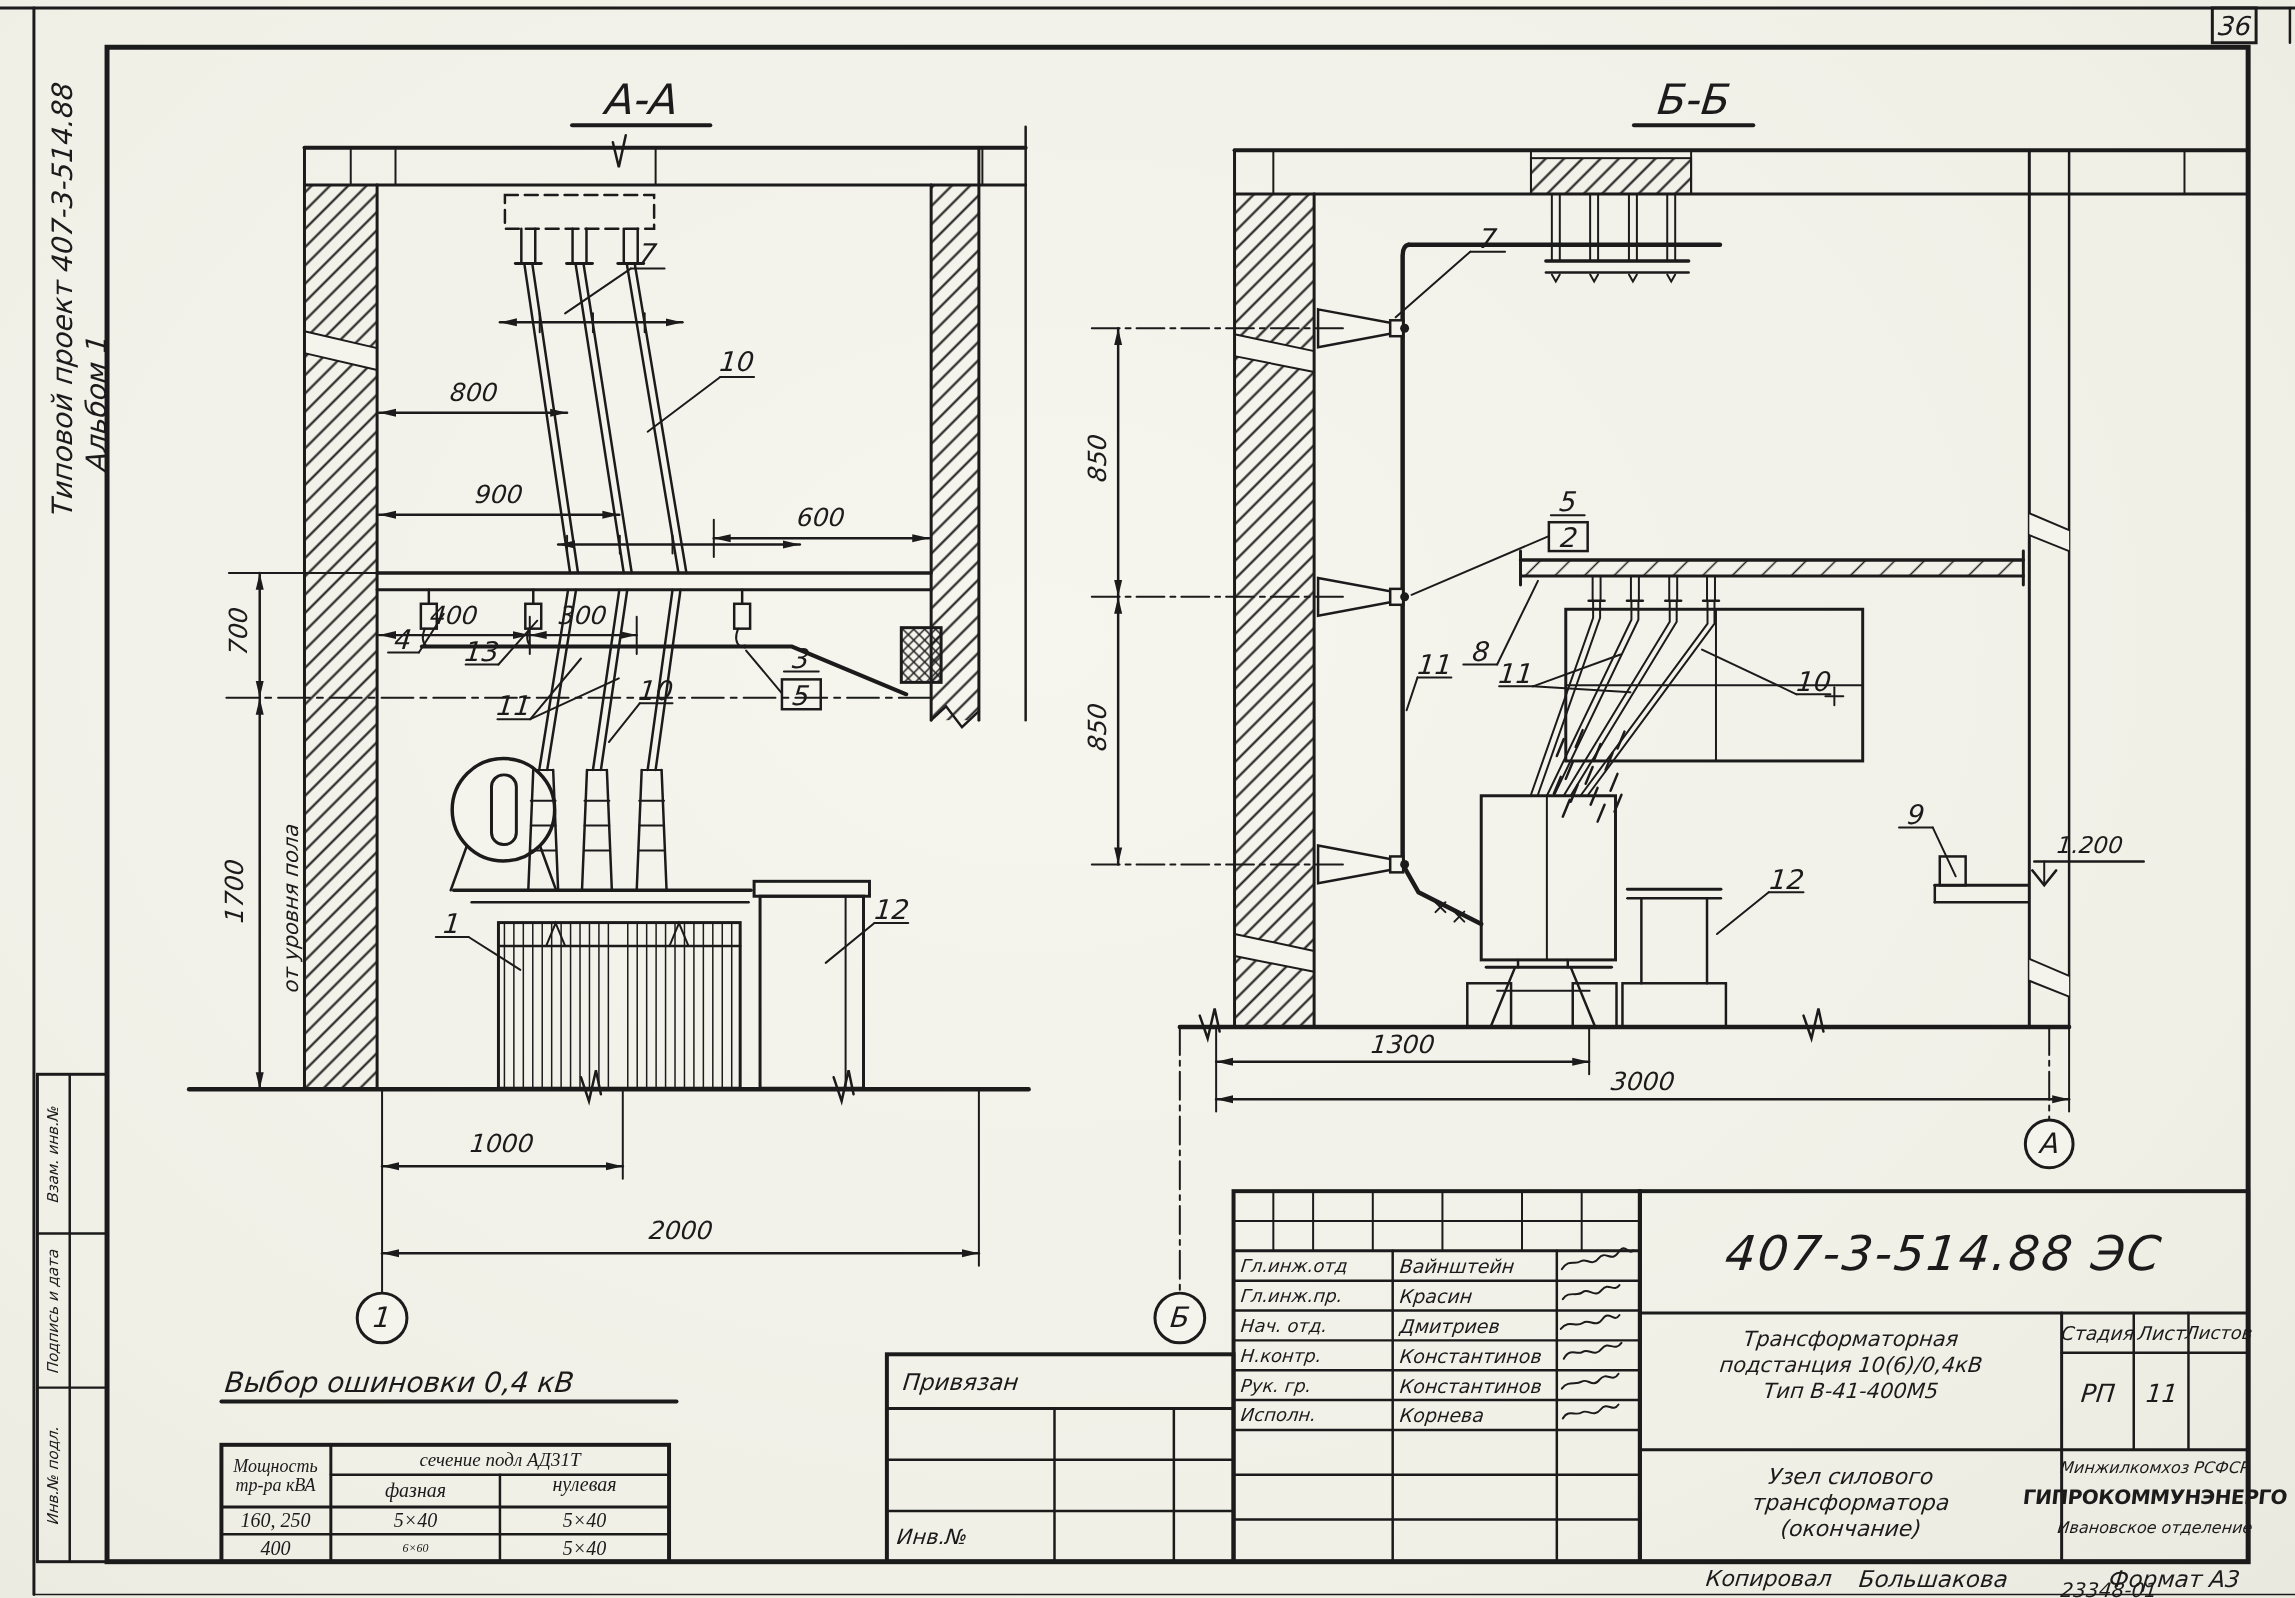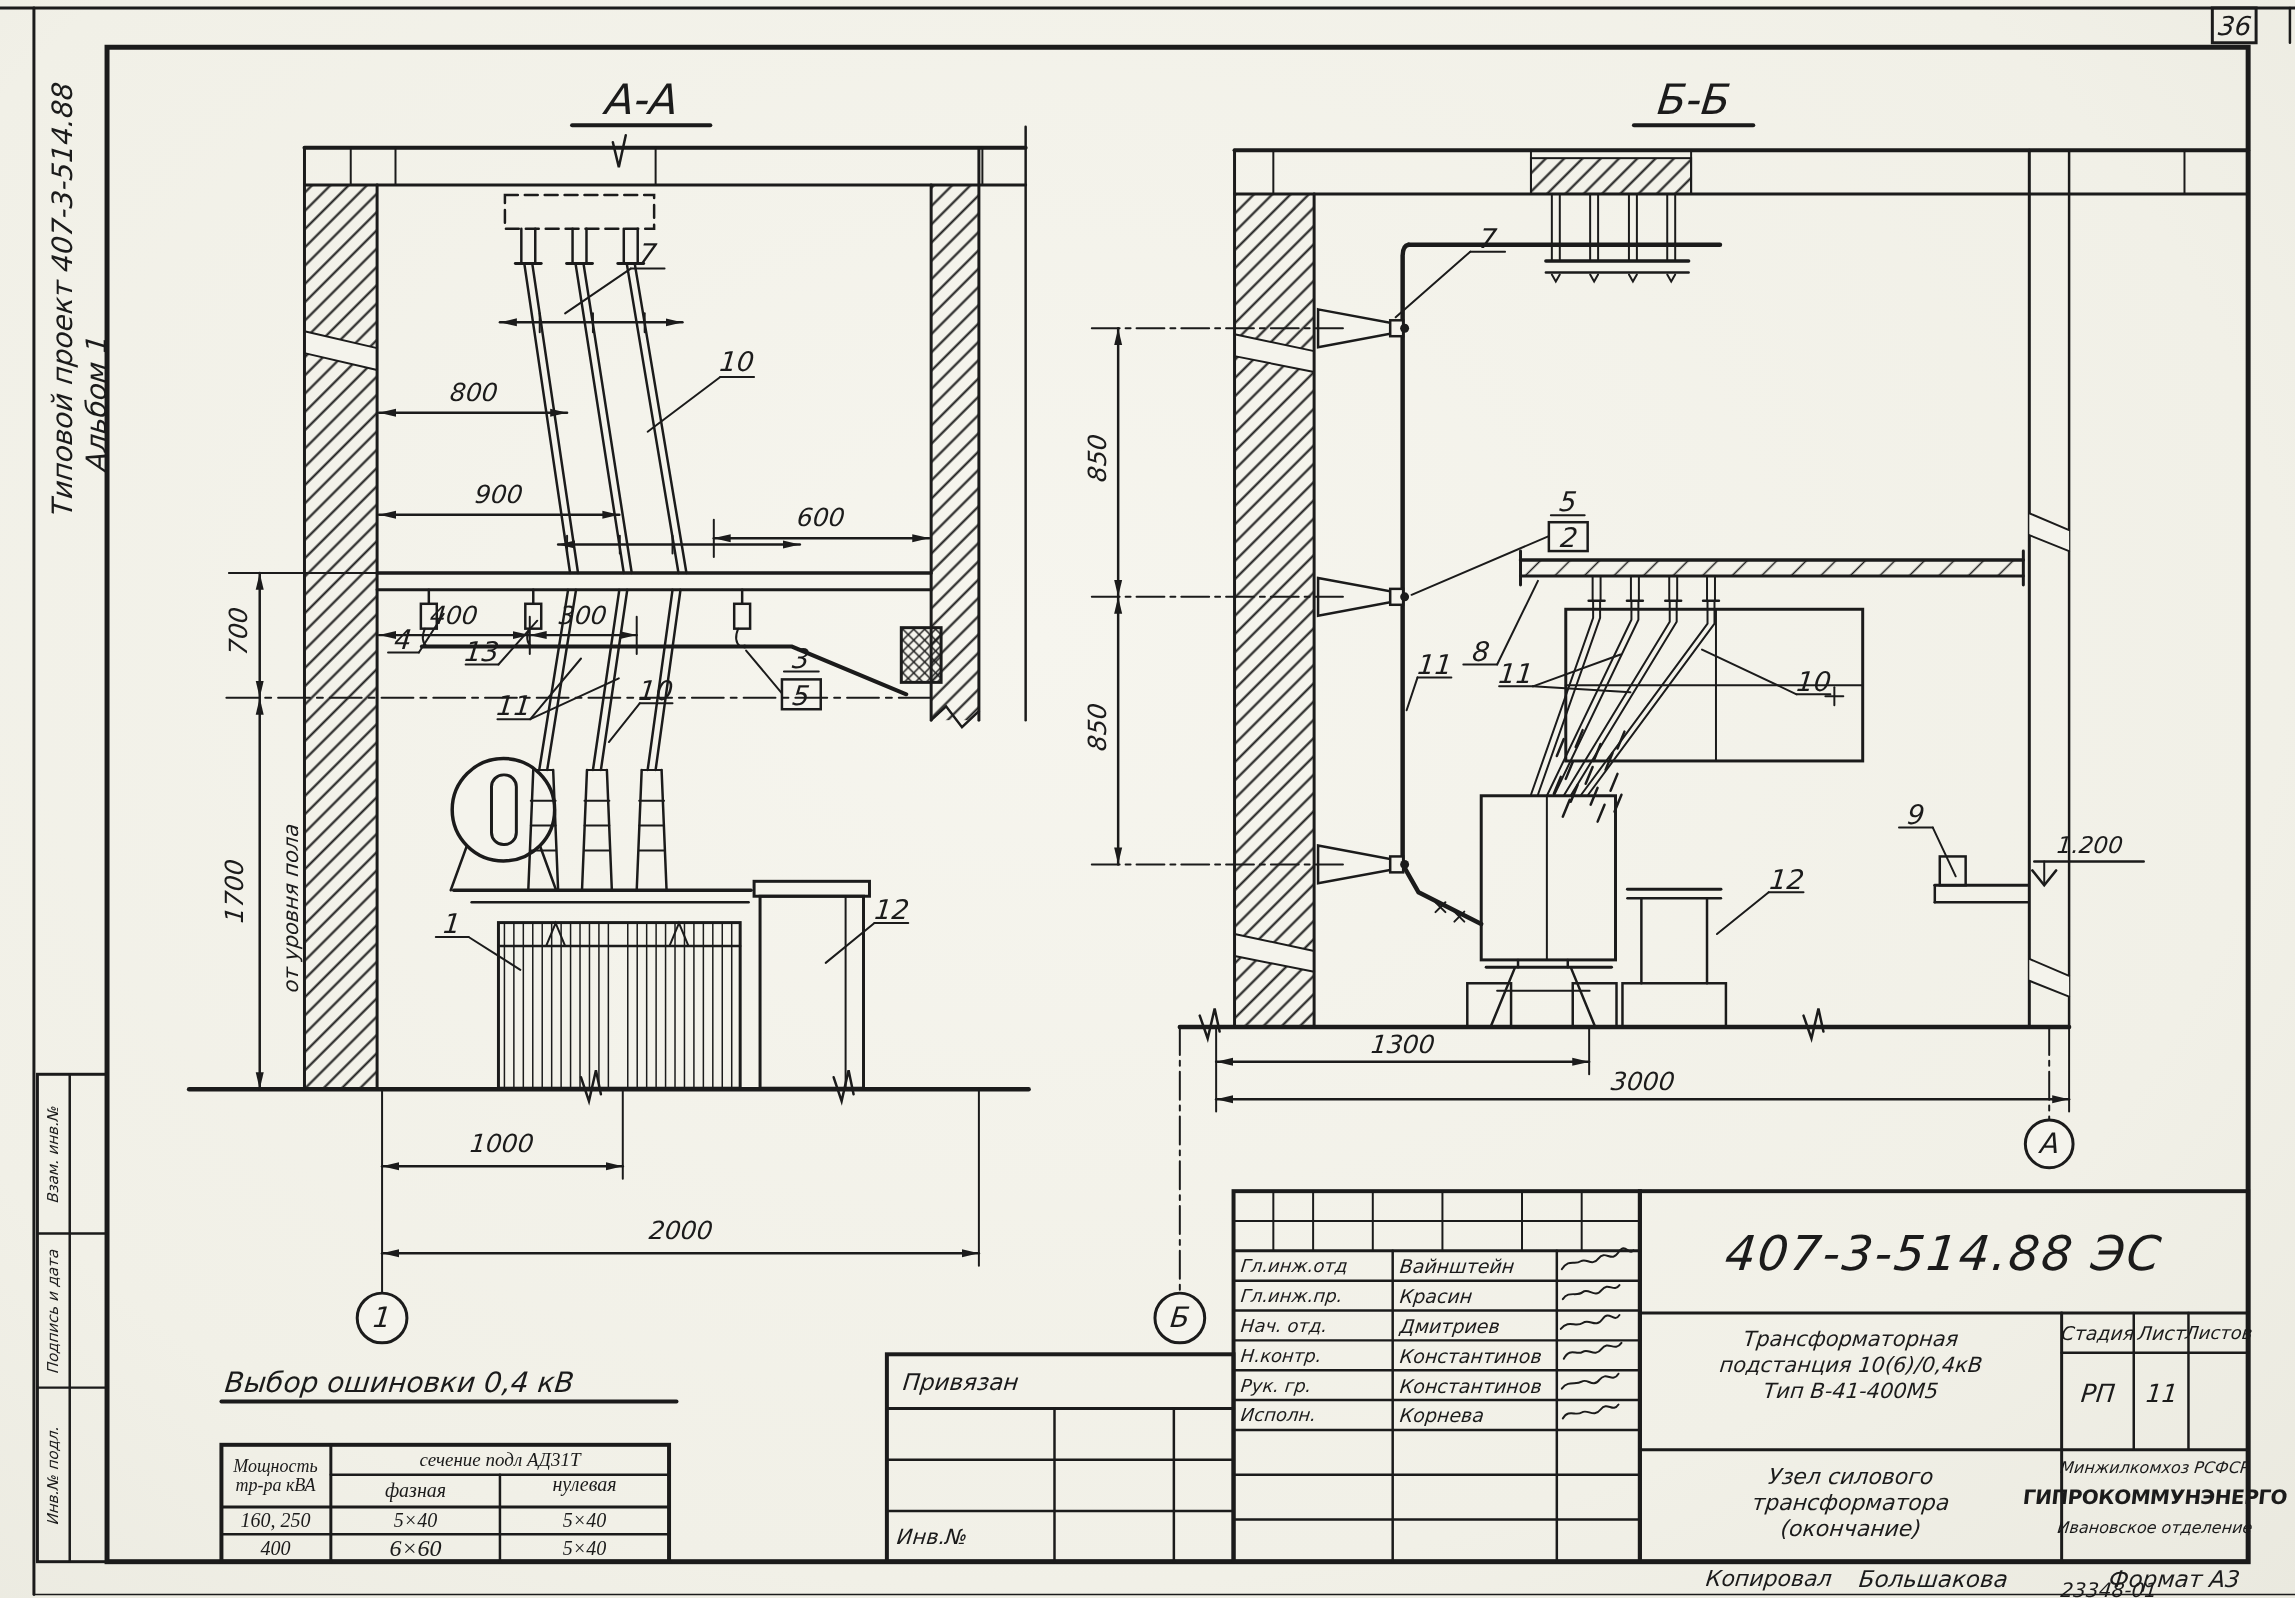--- a/index.html
+++ b/index.html
@@ -548,21 +548,21 @@
 
 <div class="lb left" style="left:225px;top:1383px;font-size:28px;">Выбор ошиновки 0,4 кВ</div>
 <div class="cell" style="left:221px;top:1445px;width:109px;height:62px;font-size:18px;white-space:normal;">Мощность тр-ра кВА</div>
 <div class="cell" style="left:331px;top:1445px;width:338px;height:30px;font-size:19px;">сечение подл АД31Т</div>
 <div class="cell" style="left:331px;top:1475px;width:169px;height:32px;font-size:20px;text-align:right;">фазная</div>
 <div class="cell" style="left:500px;top:1475px;width:169px;height:19px;font-size:20px;">нулевая</div>
 <div class="cell" style="left:221px;top:1507px;width:109px;height:27px;font-size:20px;">160, 250</div>
 <div class="cell" style="left:331px;top:1507px;width:169px;height:27px;font-size:20px;">5×40</div>
 <div class="cell" style="left:500px;top:1507px;width:169px;height:27px;font-size:20px;">5×40</div>
 <div class="cell" style="left:221px;top:1535px;width:109px;height:27px;font-size:20px;">400</div>
-<div class="cell" style="left:331px;top:1535px;width:169px;height:27px;font-size:24px;">6×60</div>
+<div class="cell" style="left:331px;top:1535px;width:169px;height:27px;font-size:12px;">6×60</div>
 <div class="cell" style="left:500px;top:1535px;width:169px;height:27px;font-size:20px;">5×40</div>
 
 <div class="lb left" style="left:903px;top:1382px;font-size:23px;">Привязан</div>
 <div class="lb left" style="left:897px;top:1537px;font-size:21px;">Инв.№</div>
 
 <div class="lb" style="left:1944px;top:1253px;font-size:48px;letter-spacing:2px;">407-3-514.88 ЭС</div>
 
 <div class="lb left" style="left:1241px;top:1266px;font-size:18px;">Гл.инж.отд</div>
 <div class="lb left" style="left:1400px;top:1266px;font-size:19px;">Вайнштейн</div>
 <div class="lb left" style="left:1241px;top:1296px;font-size:18px;">Гл.инж.пр.</div>

